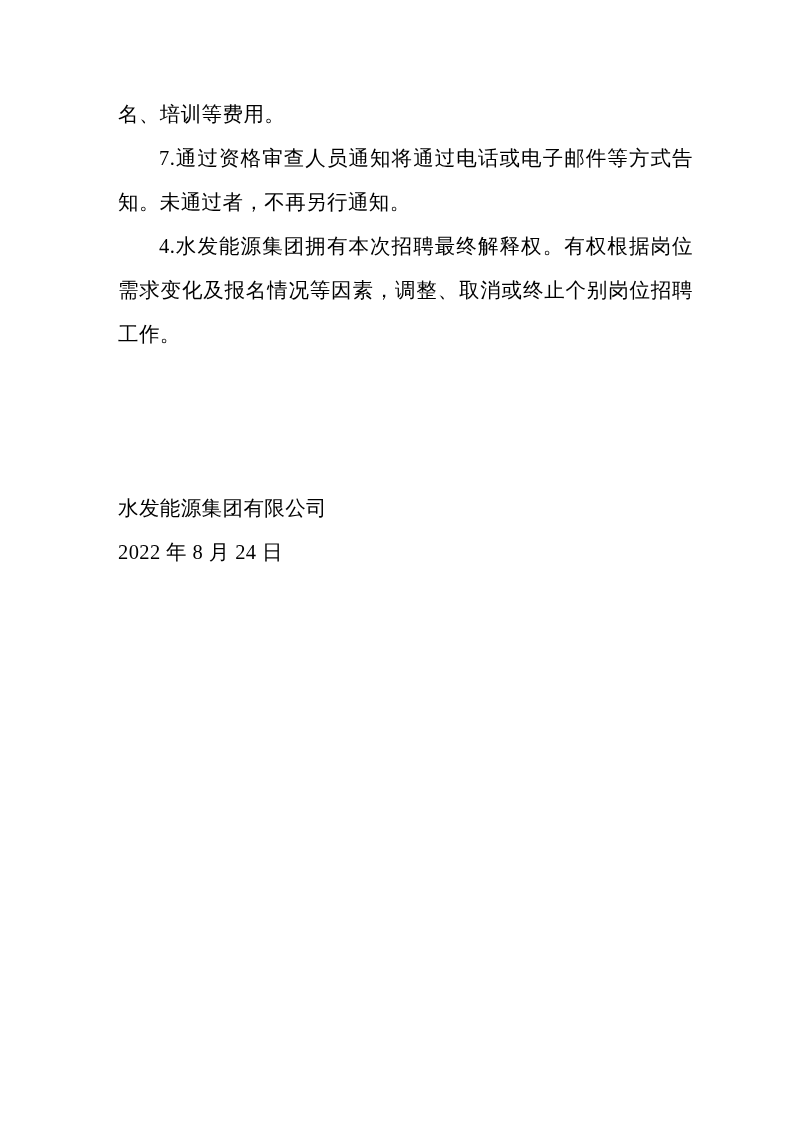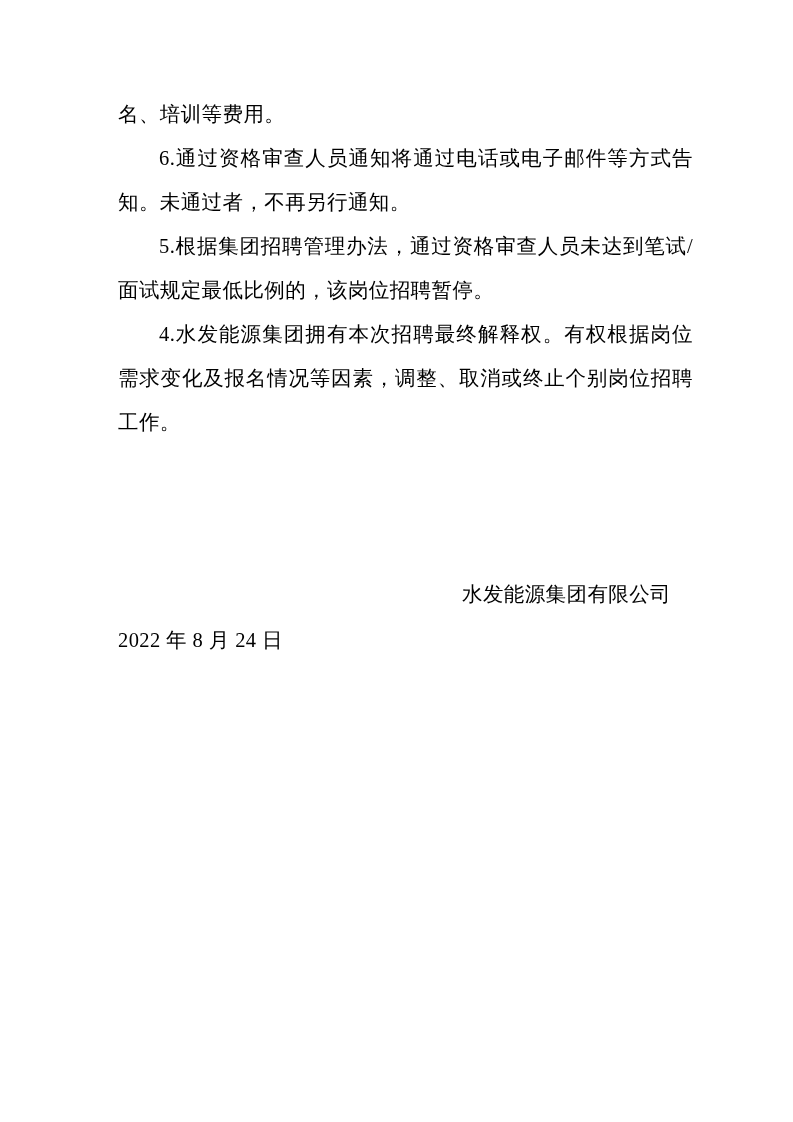--- a/index.html
+++ b/index.html
@@ -39,37 +39,34 @@
   .para.indent {
     text-indent: 41px;
   }
   .sign-block {
     margin-top: 130px;
     font-size: 20.5px;
     line-height: 44px;
     letter-spacing: 0.4px;
   }
   .sign-company {
-    text-align: right;
     padding-right: 22px;
-    font-family: Liberation Mono, monospace;
   }
   .sign-date {
     text-align: left;
     padding-right: 48px;
   }
 </style>
 </head>
 <body>
 
 <div class="page">
   <div class="body-text">
     <p class="para">名、培训等费用。</p>
-    <p class="para indent">6.通过资格审查人员通知将通过电话或电子邮件等方式告知。未通过者，不再另行通知。</p>
-    <p class="para indent">5.根据集团招聘管理办法，通过资格审查人员未达到笔试/面试规定最低比例的，该岗位招聘暂停。</p>
+    <p class="para indent">7.通过资格审查人员通知将通过电话或电子邮件等方式告知。未通过者，不再另行通知。</p>
     <p class="para indent">4.水发能源集团拥有本次招聘最终解释权。有权根据岗位需求变化及报名情况等因素，调整、取消或终止个别岗位招聘工作。</p>
   </div>
 
   <div class="sign-block">
     <div class="sign-company">水发能源集团有限公司</div>
     <div class="sign-date">2022 年 8 月 24 日</div>
   </div>
 </div>
 
 </body></html>

